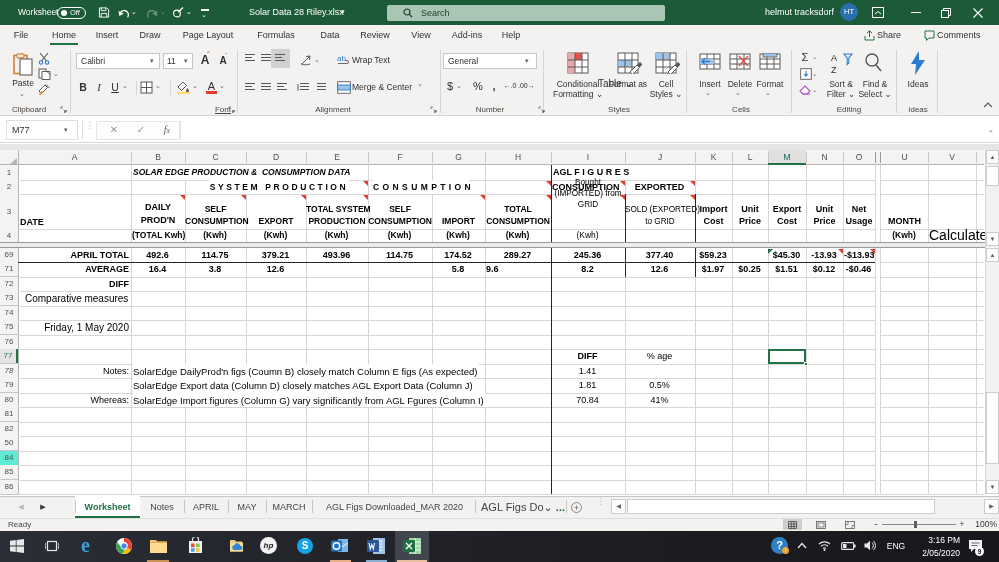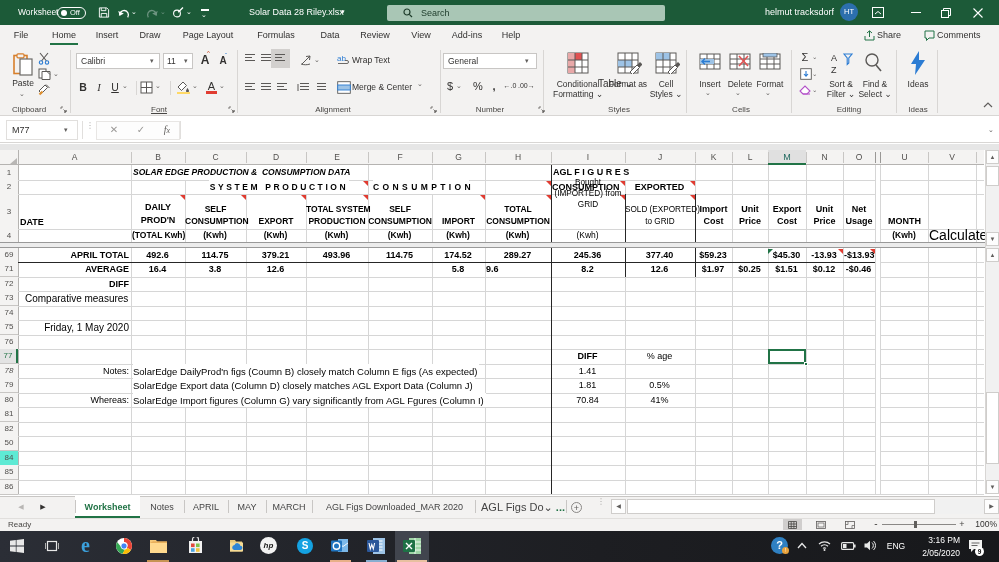--- a/index.html
+++ b/index.html
@@ -80,21 +80,21 @@
 <div style="position:absolute;left:0px;top:45px;width:999px;height:71px;background:#f3f2f1;border-bottom:1px solid #d8d6d4;"></div>
 <div style="position:absolute;left:70px;top:50px;width:1px;height:63px;background:#d8d6d4;"></div>
 <div style="position:absolute;left:237px;top:50px;width:1px;height:63px;background:#d8d6d4;"></div>
 <div style="position:absolute;left:440px;top:50px;width:1px;height:63px;background:#d8d6d4;"></div>
 <div style="position:absolute;left:543px;top:50px;width:1px;height:63px;background:#d8d6d4;"></div>
 <div style="position:absolute;left:686px;top:50px;width:1px;height:63px;background:#d8d6d4;"></div>
 <div style="position:absolute;left:791px;top:50px;width:1px;height:63px;background:#d8d6d4;"></div>
 <div style="position:absolute;left:896px;top:50px;width:1px;height:63px;background:#d8d6d4;"></div>
 <div style="position:absolute;left:937px;top:50px;width:1px;height:63px;background:#d8d6d4;"></div>
 <div style="position:absolute;left:-11px;top:104px;width:80px;height:12px;line-height:12px;font-size:8px;color:#484644;text-align:center;">Clipboard</div>
-<div style="position:absolute;left:151px;top:104px;width:80px;height:12px;line-height:12px;font-size:8px;color:#484644;text-align:left;text-decoration:underline;">Font</div>
+<div style="position:absolute;left:151px;top:104px;width:80px;height:12px;line-height:12px;font-size:8px;color:#484644;text-align:right;text-decoration:underline;">Font</div>
 <div style="position:absolute;left:293px;top:104px;width:80px;height:12px;line-height:12px;font-size:8px;color:#484644;text-align:center;">Alignment</div>
 <div style="position:absolute;left:450px;top:104px;width:80px;height:12px;line-height:12px;font-size:8px;color:#484644;text-align:center;">Number</div>
 <div style="position:absolute;left:579px;top:104px;width:80px;height:12px;line-height:12px;font-size:8px;color:#484644;text-align:center;">Styles</div>
 <div style="position:absolute;left:701px;top:104px;width:80px;height:12px;line-height:12px;font-size:8px;color:#484644;text-align:center;">Cells</div>
 <div style="position:absolute;left:809px;top:104px;width:80px;height:12px;line-height:12px;font-size:8px;color:#484644;text-align:center;">Editing</div>
 <div style="position:absolute;left:878px;top:104px;width:80px;height:12px;line-height:12px;font-size:8px;color:#484644;text-align:center;">Ideas</div>
 <svg style="position:absolute;left:60px;top:106px" width="7" height="7" viewBox="0 0 7 7">
     <path d="M1 1 h2 M1 1 v2 M6 4 v2 h-2 M3.5 3.5 L6 6 M6 6 v-2 M6 6 h-2" stroke="#605e5c" stroke-width="0.8" fill="none"></path>
   </svg>
 <svg style="position:absolute;left:228px;top:106px" width="7" height="7" viewBox="0 0 7 7">

